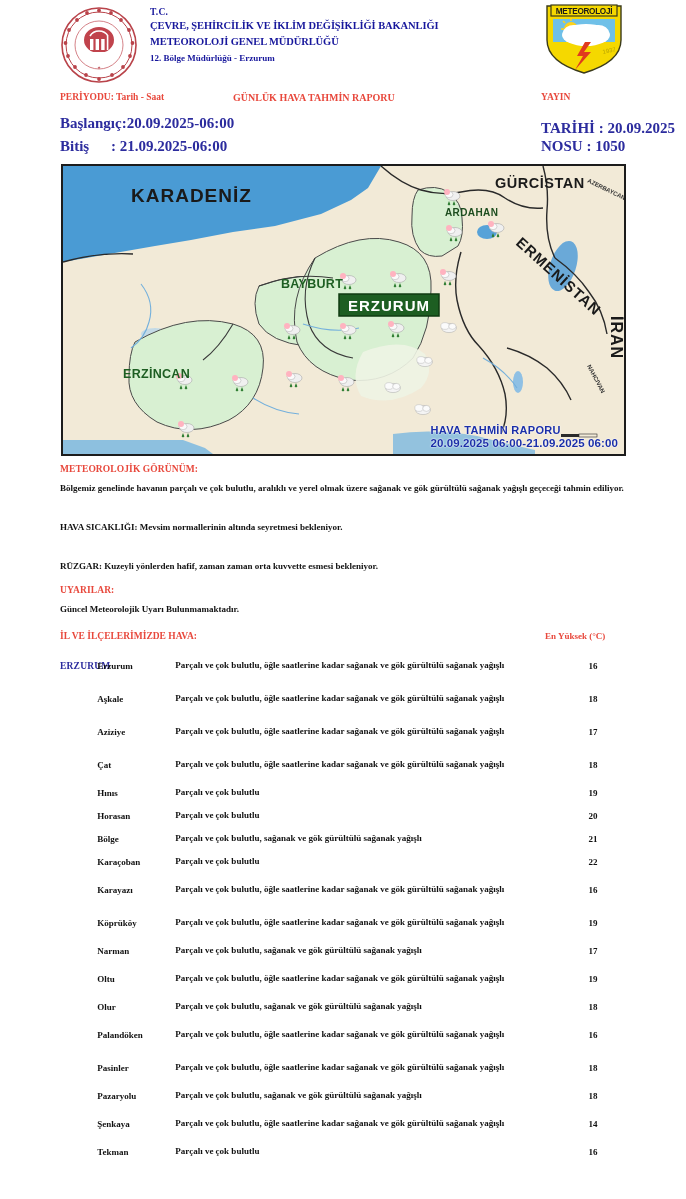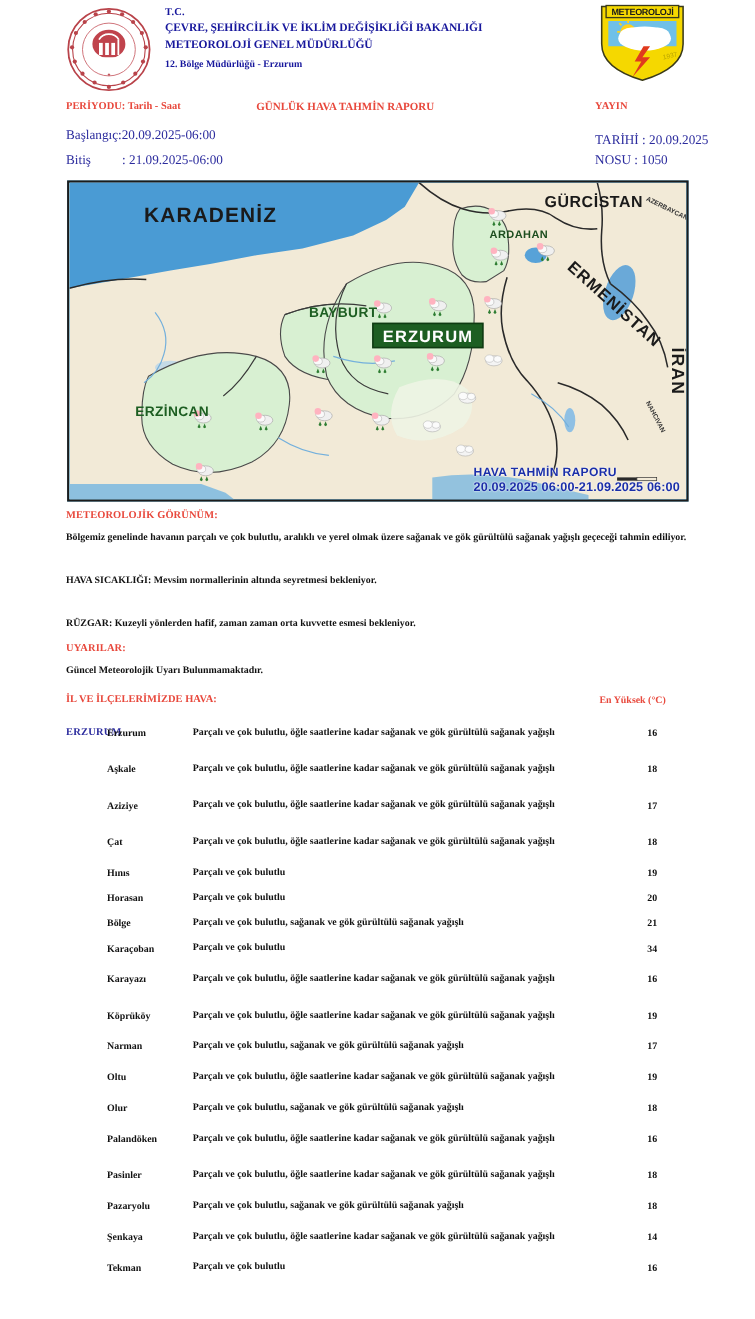--- a/index.html
+++ b/index.html
@@ -76,43 +76,43 @@
   }
   .pb-label-red {
     position: absolute;
     font-size: 9.5px;
     font-weight: bold;
     color: #e8483c;
     white-space: nowrap;
   }
   .pb-label-blue {
     position: absolute;
-    font-size: 12px;
-    font-weight: normal;
+    font-size: 15px;
+    font-weight: bold;
     color: #2c2c9e;
     white-space: nowrap;
   }
   .pb-periyodu  { left: 60px;  top: 4px; }
   .pb-baslangic { left: 60px;  top: 27px; }
   .pb-bitis     { left: 60px;  top: 50px; }
   .pb-bitis-val { left: 111px; top: 50px; }
   .pb-gunluk    { left: 233px; top: 4px; font-size: 10px; }
   .pb-yayin     { left: 541px; top: 4px; }
   .pb-tarihi    { left: 541px; top: 32px; }
   .pb-nosu      { left: 541px; top: 50px; }
 
   
   .map-wrap {
     position: absolute;
     left: 61px;
     top: 164px;
     width: 565px;
     height: 292px;
     border: 2px solid #1c1c1c;
-    background: #7dd3fc;
+    background: #86efac;
     overflow: hidden;
   }
   .map-svg { display: block; width: 100%; height: 100%; }
   .map-caption {
     position: absolute;
     right: 6px;
     bottom: 4px;
     text-align: left;
     color: #1b2fa8;
     font-family: "Liberation Sans", sans-serif;
@@ -453,21 +453,21 @@
         <tr class="short">
           <td class="col-prov"></td>
           <td class="col-dist">Bölge</td>
           <td class="col-desc">Parçalı ve çok bulutlu, sağanak ve gök gürültülü sağanak yağışlı</td>
           <td class="col-temp">21</td>
         </tr>
         <tr class="short">
           <td class="col-prov"></td>
           <td class="col-dist">Karaçoban</td>
           <td class="col-desc">Parçalı ve çok bulutlu</td>
-          <td class="col-temp">34</td>
+          <td class="col-temp">22</td>
         </tr>
         <tr>
           <td class="col-prov"></td>
           <td class="col-dist">Karayazı</td>
           <td class="col-desc">Parçalı ve çok bulutlu, öğle saatlerine kadar sağanak ve gök gürültülü sağanak yağışlı</td>
           <td class="col-temp">16</td>
         </tr>
         <tr>
           <td class="col-prov"></td>
           <td class="col-dist">Köprüköy</td>

